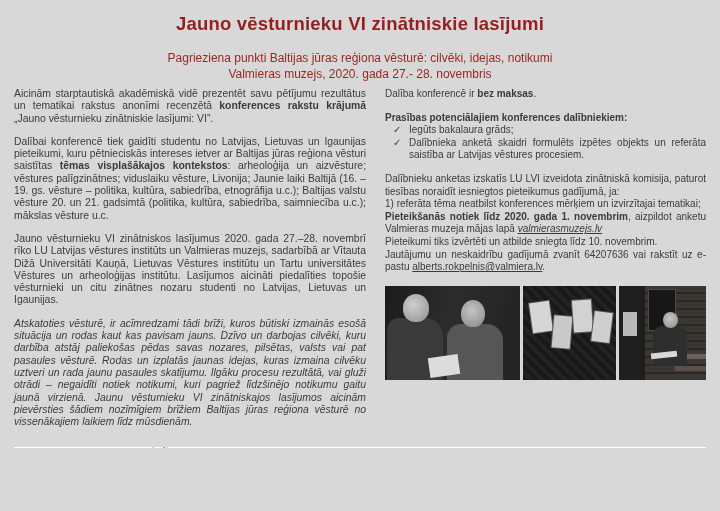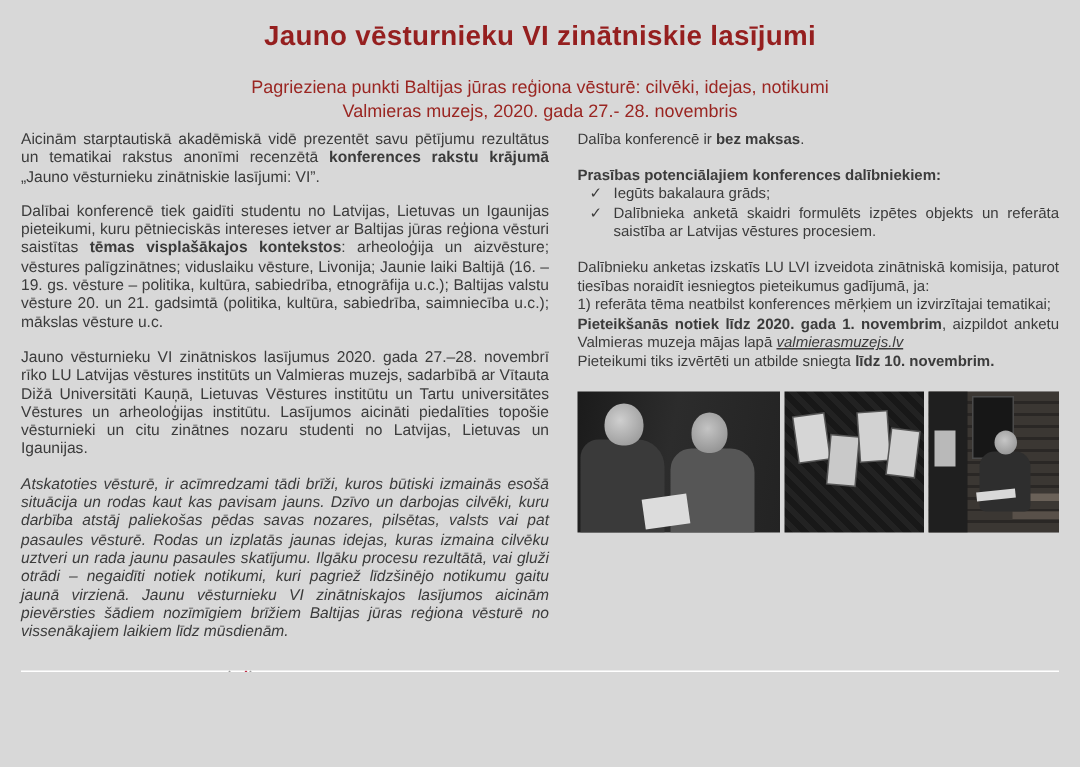--- a/index.html
+++ b/index.html
@@ -101,21 +101,22 @@
       </div>
       <div class="check-row" style="margin-bottom:11px;">
         <span class="check-glyph">✓</span>
         <span class="check-text">Dalībnieka anketā skaidri formulēts izpētes objekts un referāta saistība ar Latvijas vēstures procesiem.</span>
       </div>
 
       <div class="committee-item">Dalībnieku anketas izskatīs LU LVI izveidota zinātniskā komisija, paturot tiesības noraidīt iesniegtos pieteikumus gadījumā, ja:</div>
       <div class="committee-item">1) referāta tēma neatbilst konferences mērķiem un izvirzītajai tematikai;</div>
 
       <div><span style="font-weight: bold;">Pieteikšanās notiek līdz 2020. gada 1. novembrim</span><span>, aizpildot anketu Valmieras muzeja mājas lapā </span><span style="text-decoration: underline; font-style: italic;">valmierasmuzejs.lv</span></div>
-      <div><span>Pieteikumi tiks izvērtēti un atbilde sniegta </span><span style="font-weight: bold;">līdz 10. novembrim.</span></div>
+      <div><span>Pieteikumi tiks izvērtēti un atbilde sniegta </span><span style="font-weight: normal;">līdz 10. novembrim.</span></div>
+      <div><span>Jautājumu un neskaidrību gadījumā zvanīt 64207636 vai rakstīt uz e-pastu </span><span style="text-decoration: underline;">alberts.rokpelnis@valmiera.lv</span><span>.</span></div>
 
       <div class="photos">
         <div class="photo photo1">
           <div class="body-a"></div>
           <div class="head-a"></div>
           <div class="body-b"></div>
           <div class="head-b"></div>
           <div class="paper"></div>
         </div>
         <div class="photo photo2">

